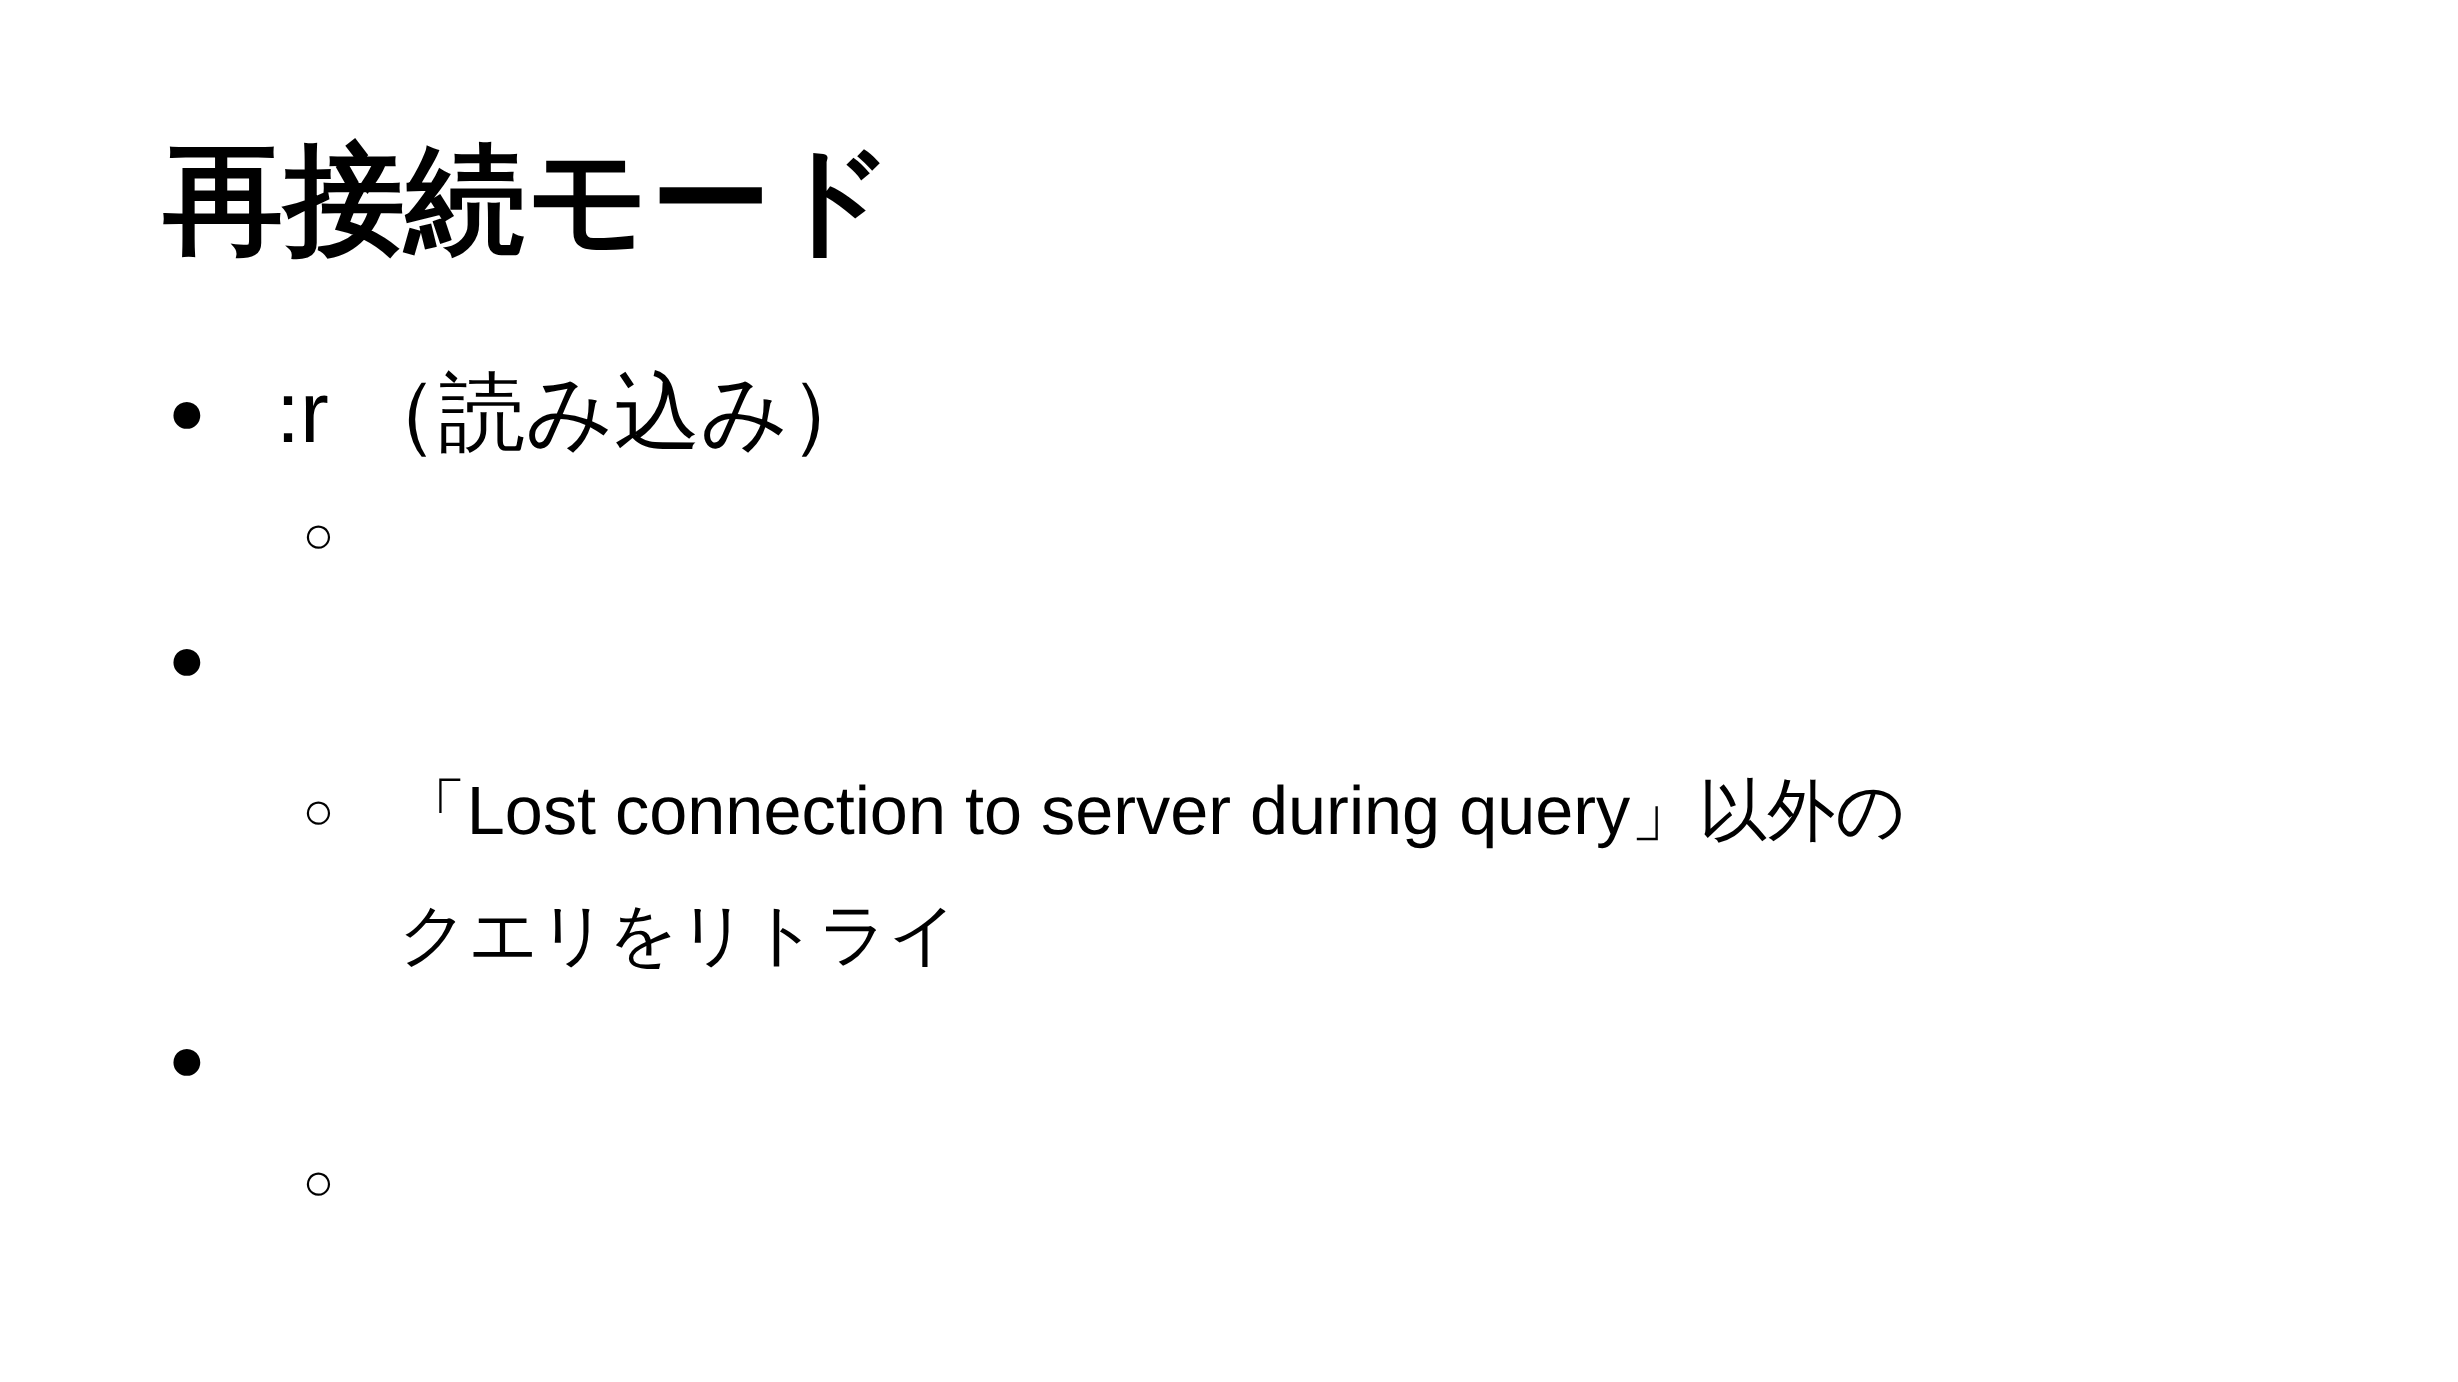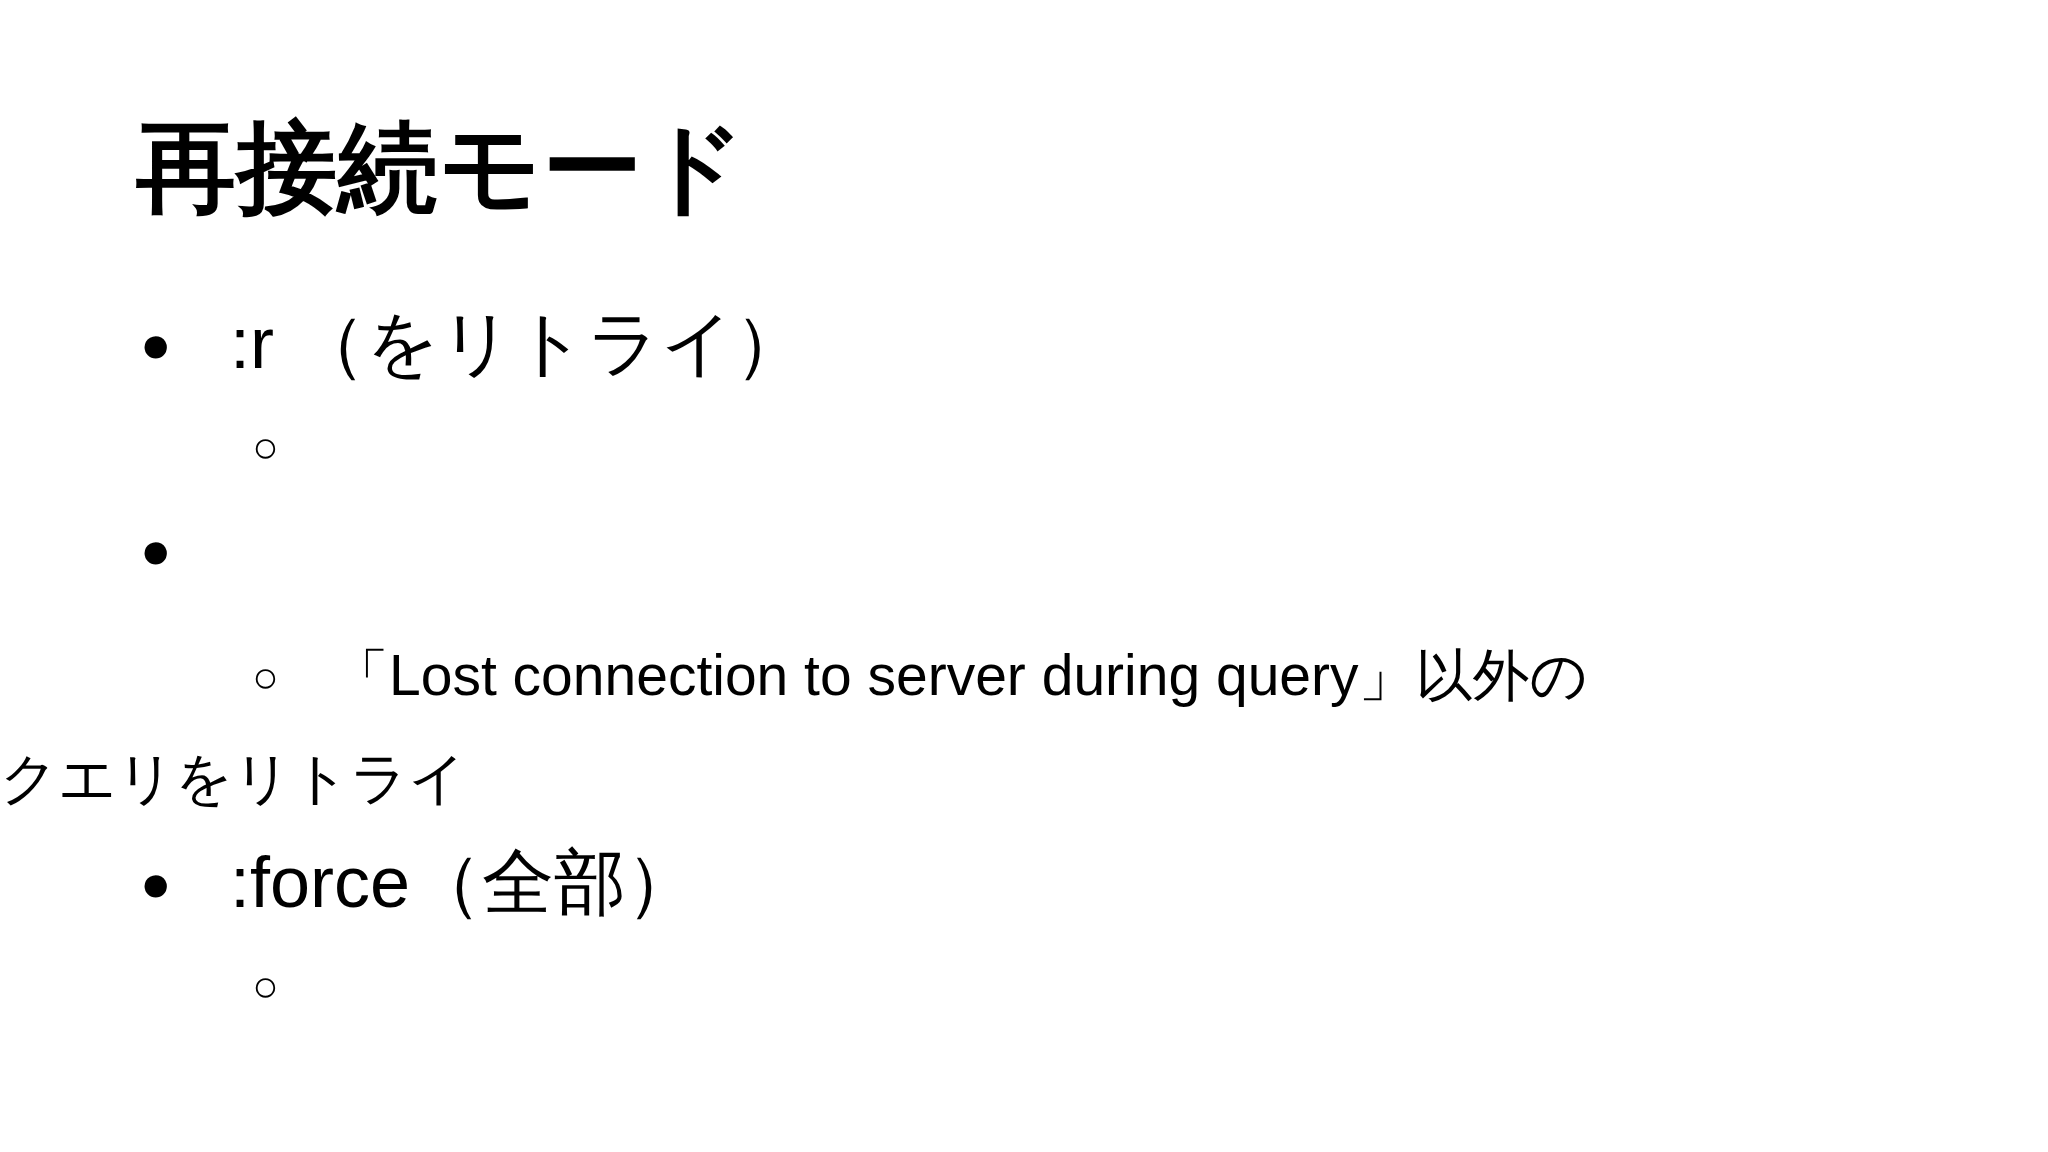--- a/index.html
+++ b/index.html
@@ -58,57 +58,57 @@
     font-size: 57px;
   }
   .l2 .marker {
     flex: none;
     width: 80px;
     font-size: 44px;
     line-height: 1;
   }
   
   .l2cont {
+    padding-left: 332px;
     font-size: 57px;
     text-align: center;
   }
   .txt {
     white-space: nowrap;
   }
 </style>
 </head>
 <body>
 
 <div class="slide">
 
   <h1 class="title">再接続モード</h1>
 
   <div class="list">
 
     <div class="row l1">
       <span class="marker">●</span>
-      <span class="txt">:r （をリトライ）</span>
+      <span class="txt">:r （読み込み）</span>
     </div>
     <div class="row l2">
       <span class="marker">○</span>
     </div>
 
     <div class="row l1">
       <span class="marker">●</span>
     </div>
     <div class="row l2 spaced">
       <span class="marker">○</span>
       <span class="txt">「Lost connection to server during query」以外の</span>
     </div>
     <div class="row l2cont">
       <span class="txt">クエリをリトライ</span>
     </div>
 
     <div class="row l1">
       <span class="marker">●</span>
-      <span class="txt">:force（全部）</span>
     </div>
     <div class="row l2">
       <span class="marker">○</span>
     </div>
 
   </div>
 </div>
 
 </body></html>

